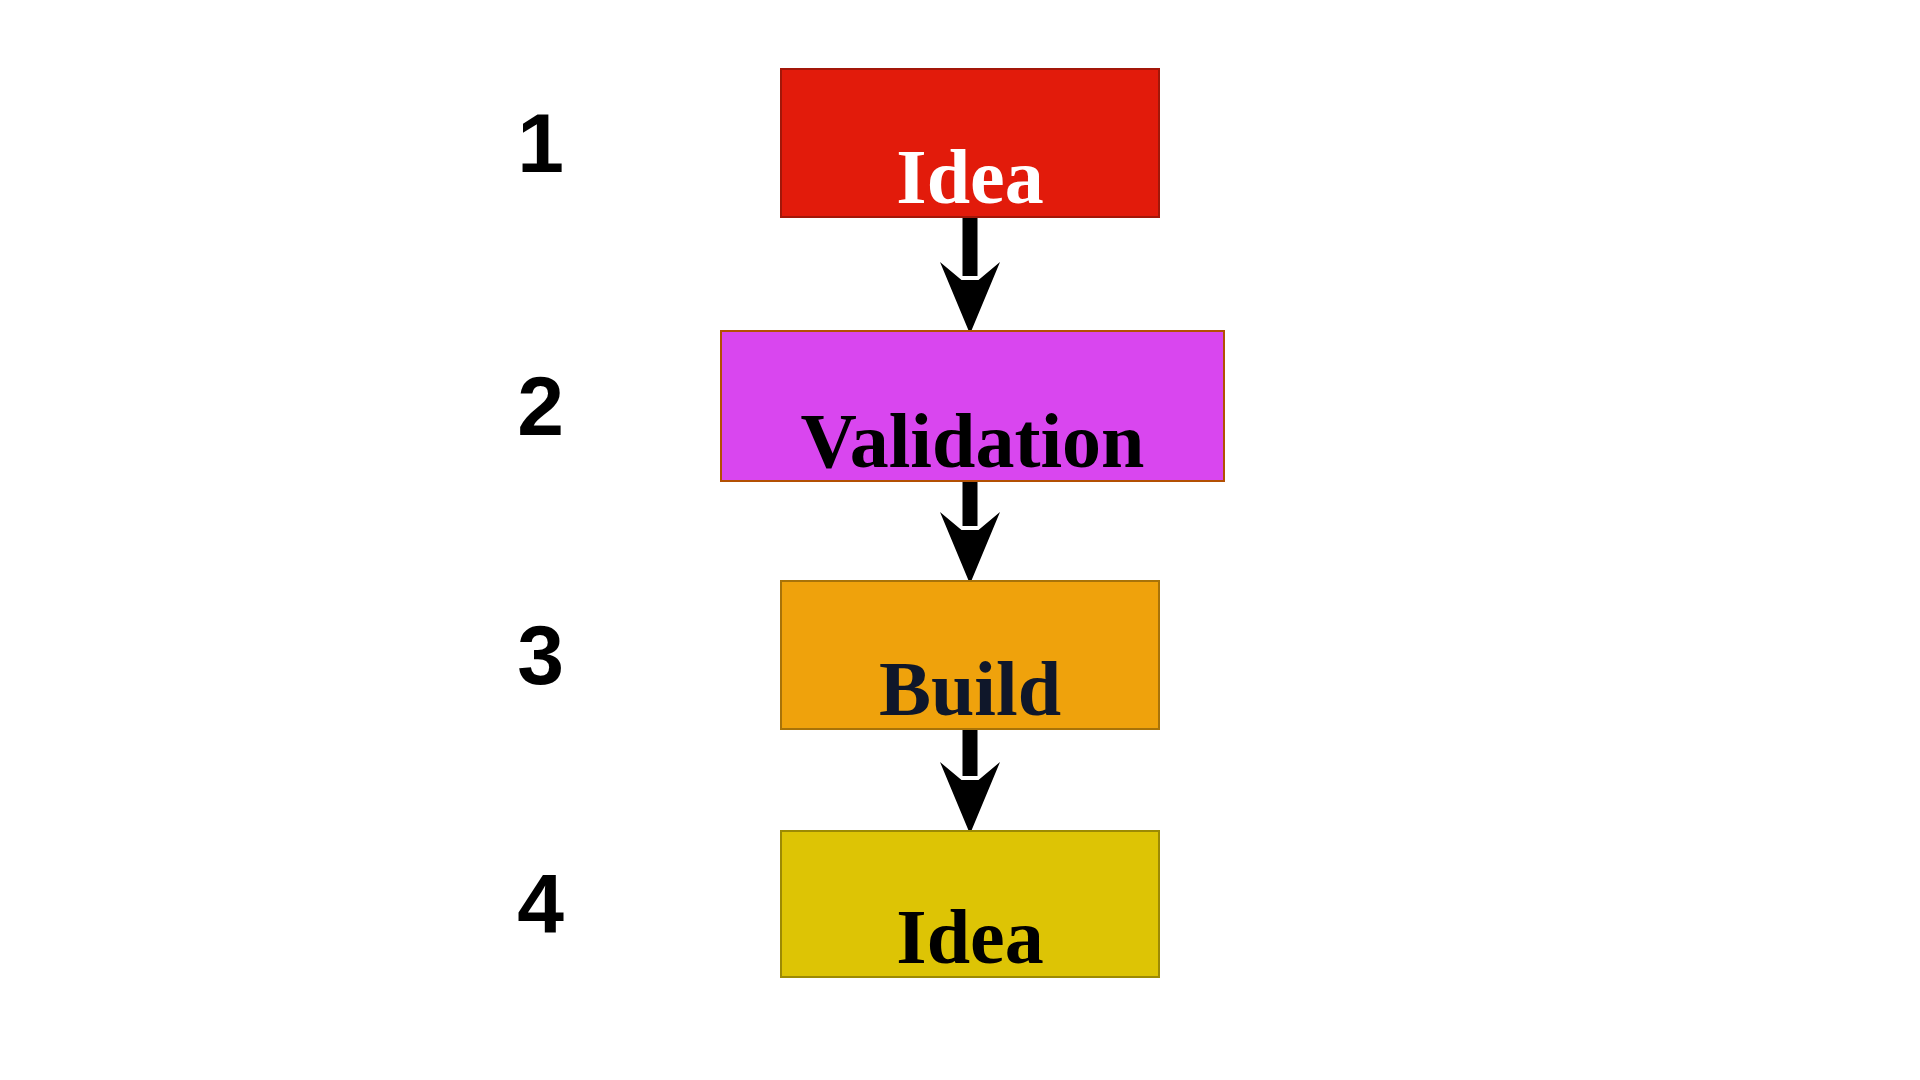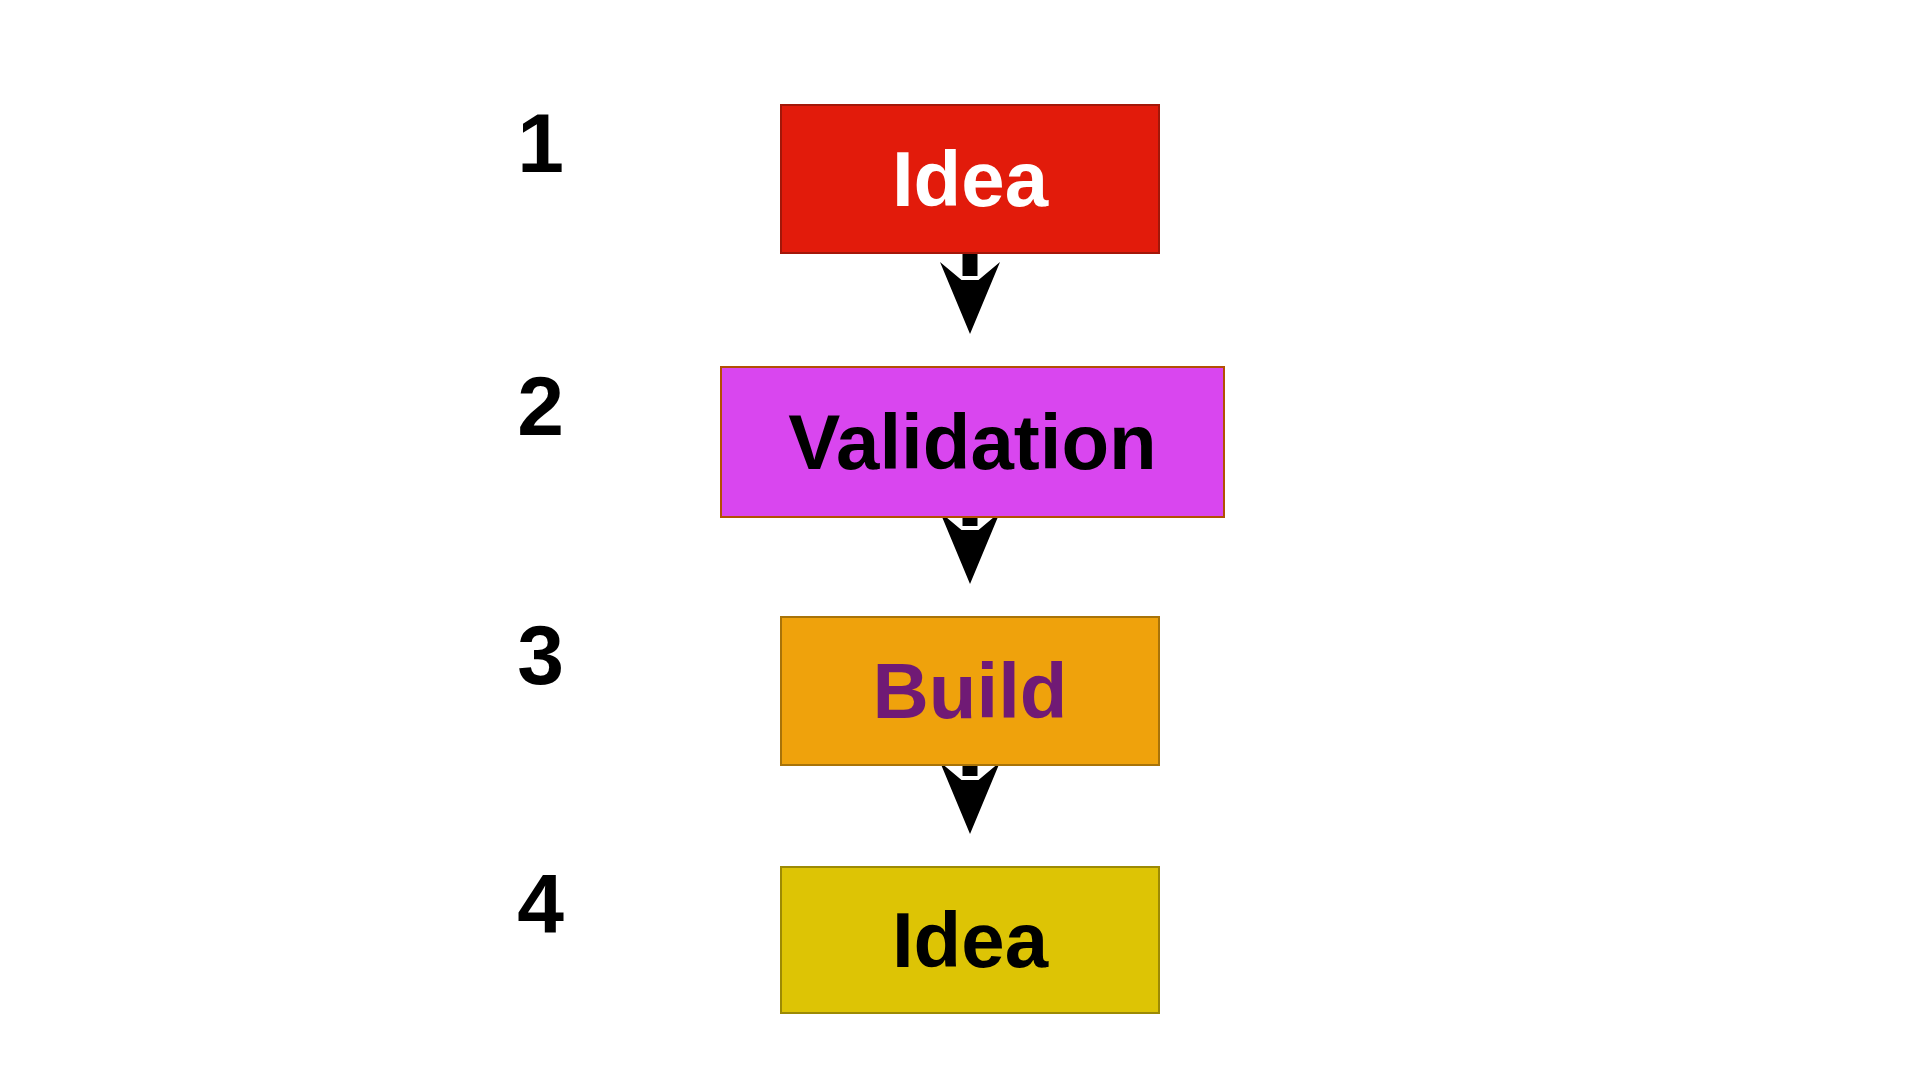--- a/index.html
+++ b/index.html
@@ -33,27 +33,26 @@
     color: #000000;
     letter-spacing: -1px;
     -webkit-font-smoothing: antialiased;
   }
 
   
   .flow-box {
     position: absolute;
     box-sizing: border-box;
     display: flex;
-    align-items: center;
+    align-items: flex-end;
     justify-content: center;
-    font-family: Liberation Sans, sans-serif;
+    font-family: Liberation Serif, serif;
     font-weight: bold;
     line-height: 1;
     white-space: nowrap;
-    margin-top: 36px;
   }
 
   .flow-box .box-label {
     display: block;
     line-height: 1;
   }
 
   
   .flow-arrow {
     position: absolute;
@@ -87,20 +86,20 @@
     </div>
     <div class="step-number" style="left: 495px; top: 101px;">1</div>
     <div class="flow-box" style="left: 780px; top: 68px; width: 380px; height: 150px; background: rgb(226, 27, 11); border: 2px solid rgb(163, 23, 9); color: rgb(255, 255, 255); font-size: 78px;">
       <span class="box-label">Idea</span>
     </div>
     <div class="step-number" style="left: 495px; top: 364px;">2</div>
     <div class="flow-box" style="left: 720px; top: 330px; width: 505px; height: 152px; background: #d946ef; border: 2px solid rgb(179, 80, 3); color: rgb(0, 0, 0); font-size: 78px;">
       <span class="box-label">Validation</span>
     </div>
     <div class="step-number" style="left: 495px; top: 613px;">3</div>
-    <div class="flow-box" style="left: 780px; top: 580px; width: 380px; height: 150px; background: rgb(239, 162, 12); border: 2px solid rgb(168, 115, 9); color: #701a75; font-size: 78px;">
+    <div class="flow-box" style="left: 780px; top: 580px; width: 380px; height: 150px; background: rgb(239, 162, 12); border: 2px solid rgb(168, 115, 9); color: #0f172a; font-size: 78px;">
       <span class="box-label">Build</span>
     </div>
     <div class="step-number" style="left: 495px; top: 862px;">4</div>
     <div class="flow-box" style="left: 780px; top: 830px; width: 380px; height: 148px; background: rgb(221, 196, 5); border: 2px solid rgb(156, 138, 4); color: rgb(0, 0, 0); font-size: 78px;">
       <span class="box-label">Idea</span>
     </div>
   </div>
 
 </body></html>

